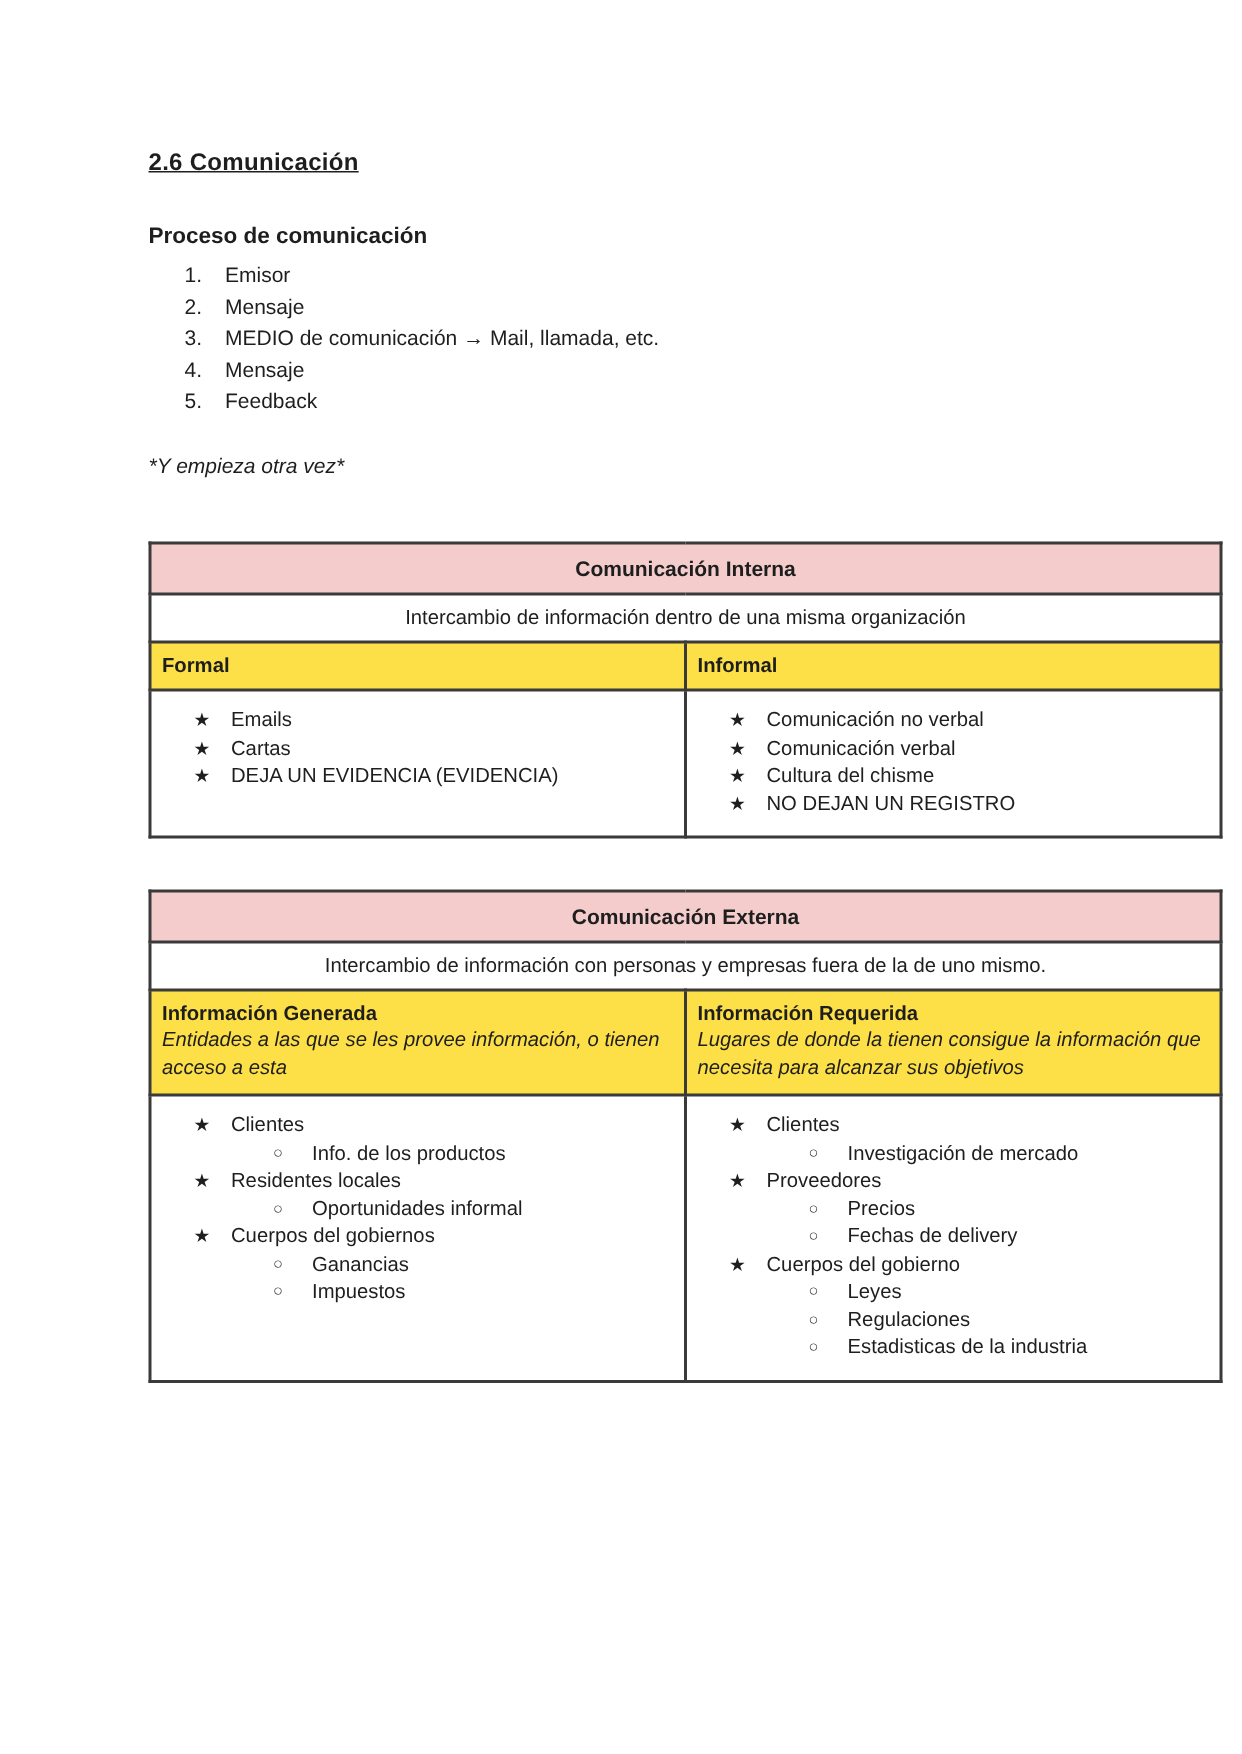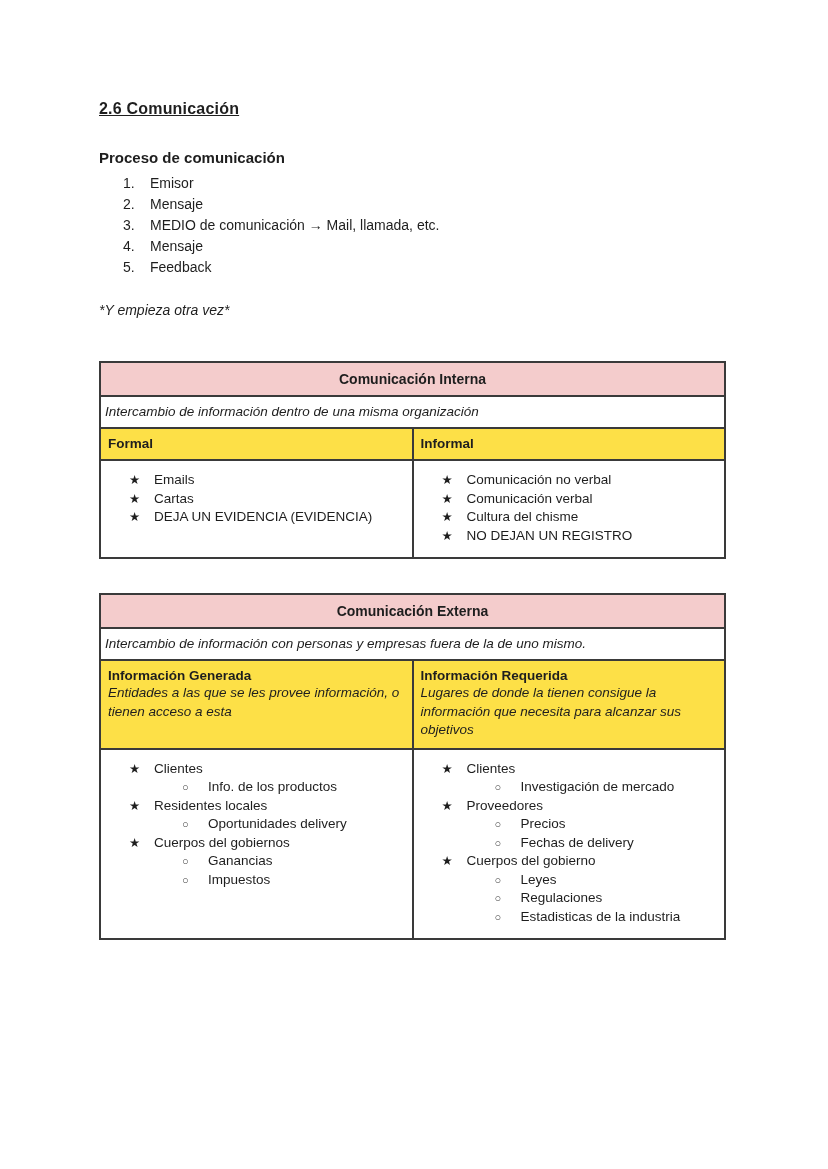--- a/index.html
+++ b/index.html
@@ -22,40 +22,40 @@
   .proc-title { margin-top:31px; font-size:15px; font-weight:700; }
 
   ol.steps { list-style:none; margin-top:7px; }
   ol.steps li { display:flex; line-height:21px; font-size:14px; }
   .step-num { width:27px; margin-left:24px; flex:none; }
 
   .note-restart { margin-top:24px; font-style:italic; font-size:14px; }
 
   table.doc-table {
     border-collapse:collapse;
-    width:627px;
+    width:716px;
     table-layout:fixed;
   }
   .tbl-interna { margin-top:43px; }
   .tbl-externa { margin-top:34px; }
   .doc-table td {
     border:2px solid #3a3a3a;
     font-size:13.5px;
     vertical-align:top;
   }
   td.band-title {
     background:#f4cccc;
     text-align:center;
     font-weight:700;
     font-size:14px;
     padding:8px 4px;
     vertical-align:middle;
   }
   td.band-sub {
-    font-style:italic;
+    text-align:center;
     padding:7px 4px 8px;
   }
   td.col-head {
     background:#fde047;
     font-weight:700;
     padding:7px 10px 8px 7px;
   }
   td.col-head .col-desc {
     font-weight:400;
     font-style:italic;
@@ -202,21 +202,21 @@
           <li class="lvl2">
                 <span class="mk">○</span>
                 <span>Info. de los productos</span>
               </li>
           <li class="lvl1">
                 <span class="mk">★</span>
                 <span>Residentes locales</span>
               </li>
           <li class="lvl2">
                 <span class="mk">○</span>
-                <span>Oportunidades delivery</span>
+                <span>Oportunidades informal</span>
               </li>
           <li class="lvl1">
                 <span class="mk">★</span>
                 <span>Cuerpos del gobiernos</span>
               </li>
           <li class="lvl2">
                 <span class="mk">○</span>
                 <span>Ganancias</span>
               </li>
           <li class="lvl2">

